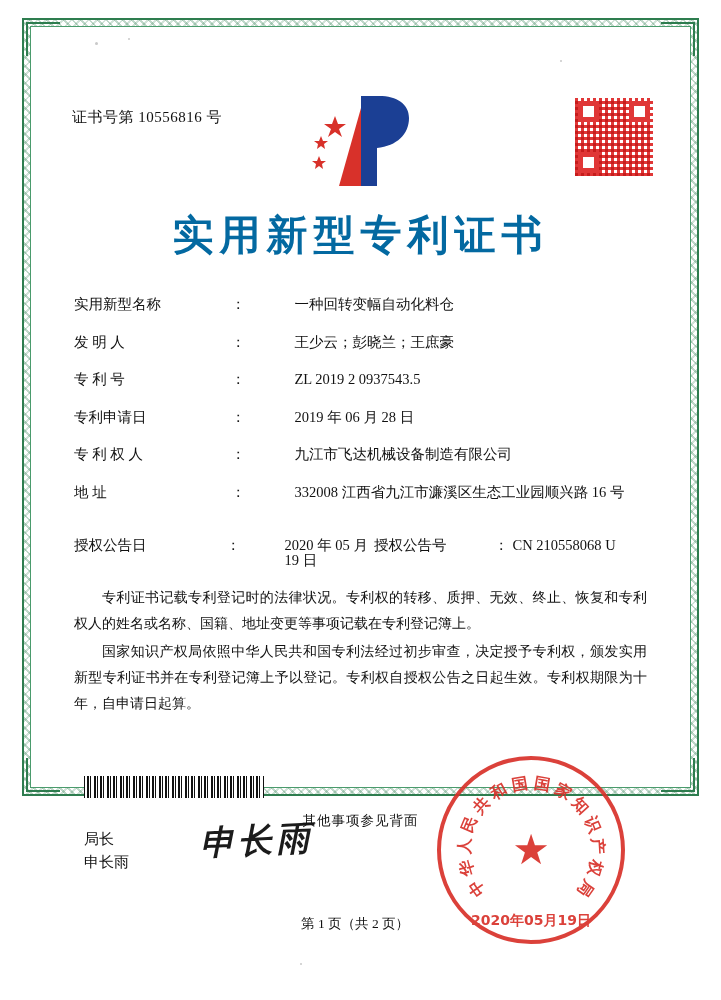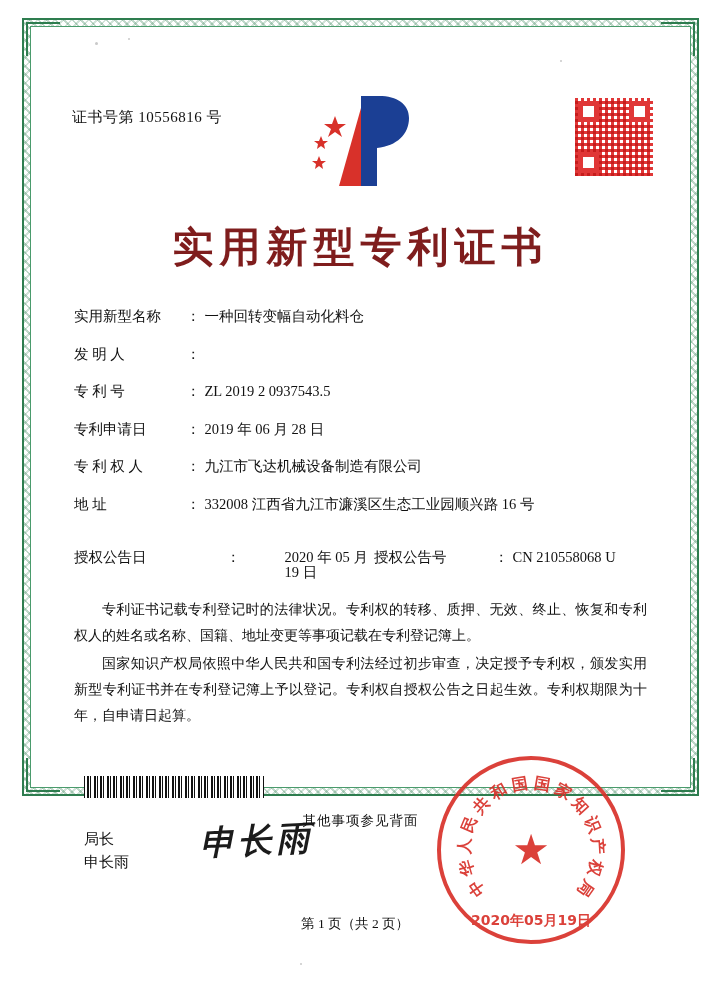--- a/index.html
+++ b/index.html
@@ -147,35 +147,36 @@
     border: 5px solid #d22;
     background: #fff;
     box-sizing: border-box;
   }
 
   .title {
     text-align: center;
     font-size: 41px;
     font-weight: bold;
     letter-spacing: 6px;
-    margin-top: 20px;
+    margin-top: 8px;
     margin-bottom: 34px;
     font-family: "DejaVu Sans", sans-serif;
-    color: #7f1d1d;
+    color: #0369a1;
   }
 
   .fields {
     margin: 0 14px;
     font-size: 14.5px;
     line-height: 1.0;
   }
   .field-row {
     display: flex;
     align-items: flex-start;
     margin-bottom: 23px;
+    gap: 45px;
   }
   .f-label {
     width: 112px;
     flex: 0 0 112px;
     color: #111;
     white-space: nowrap;
   }
   .f-label.spread {
     display: flex;
     justify-content: space-between;
@@ -371,20 +372,21 @@
 
       <div class="field-row">
         <div class="f-label">实用新型名称</div>
         <div class="f-colon">：</div>
         <div class="f-value">一种回转变幅自动化料仓</div>
       </div>
 
       <div class="field-row">
         <div class="f-label spread">发 明 人</div>
         <div class="f-colon">：</div>
+        <div class="f-value">王少云；彭晓兰；王庶豪</div>
       </div>
 
       <div class="field-row">
         <div class="f-label spread">专 利 号</div>
         <div class="f-colon">：</div>
         <div class="f-value">ZL 2019 2 0937543.5</div>
       </div>
 
       <div class="field-row">
         <div class="f-label">专利申请日</div>

